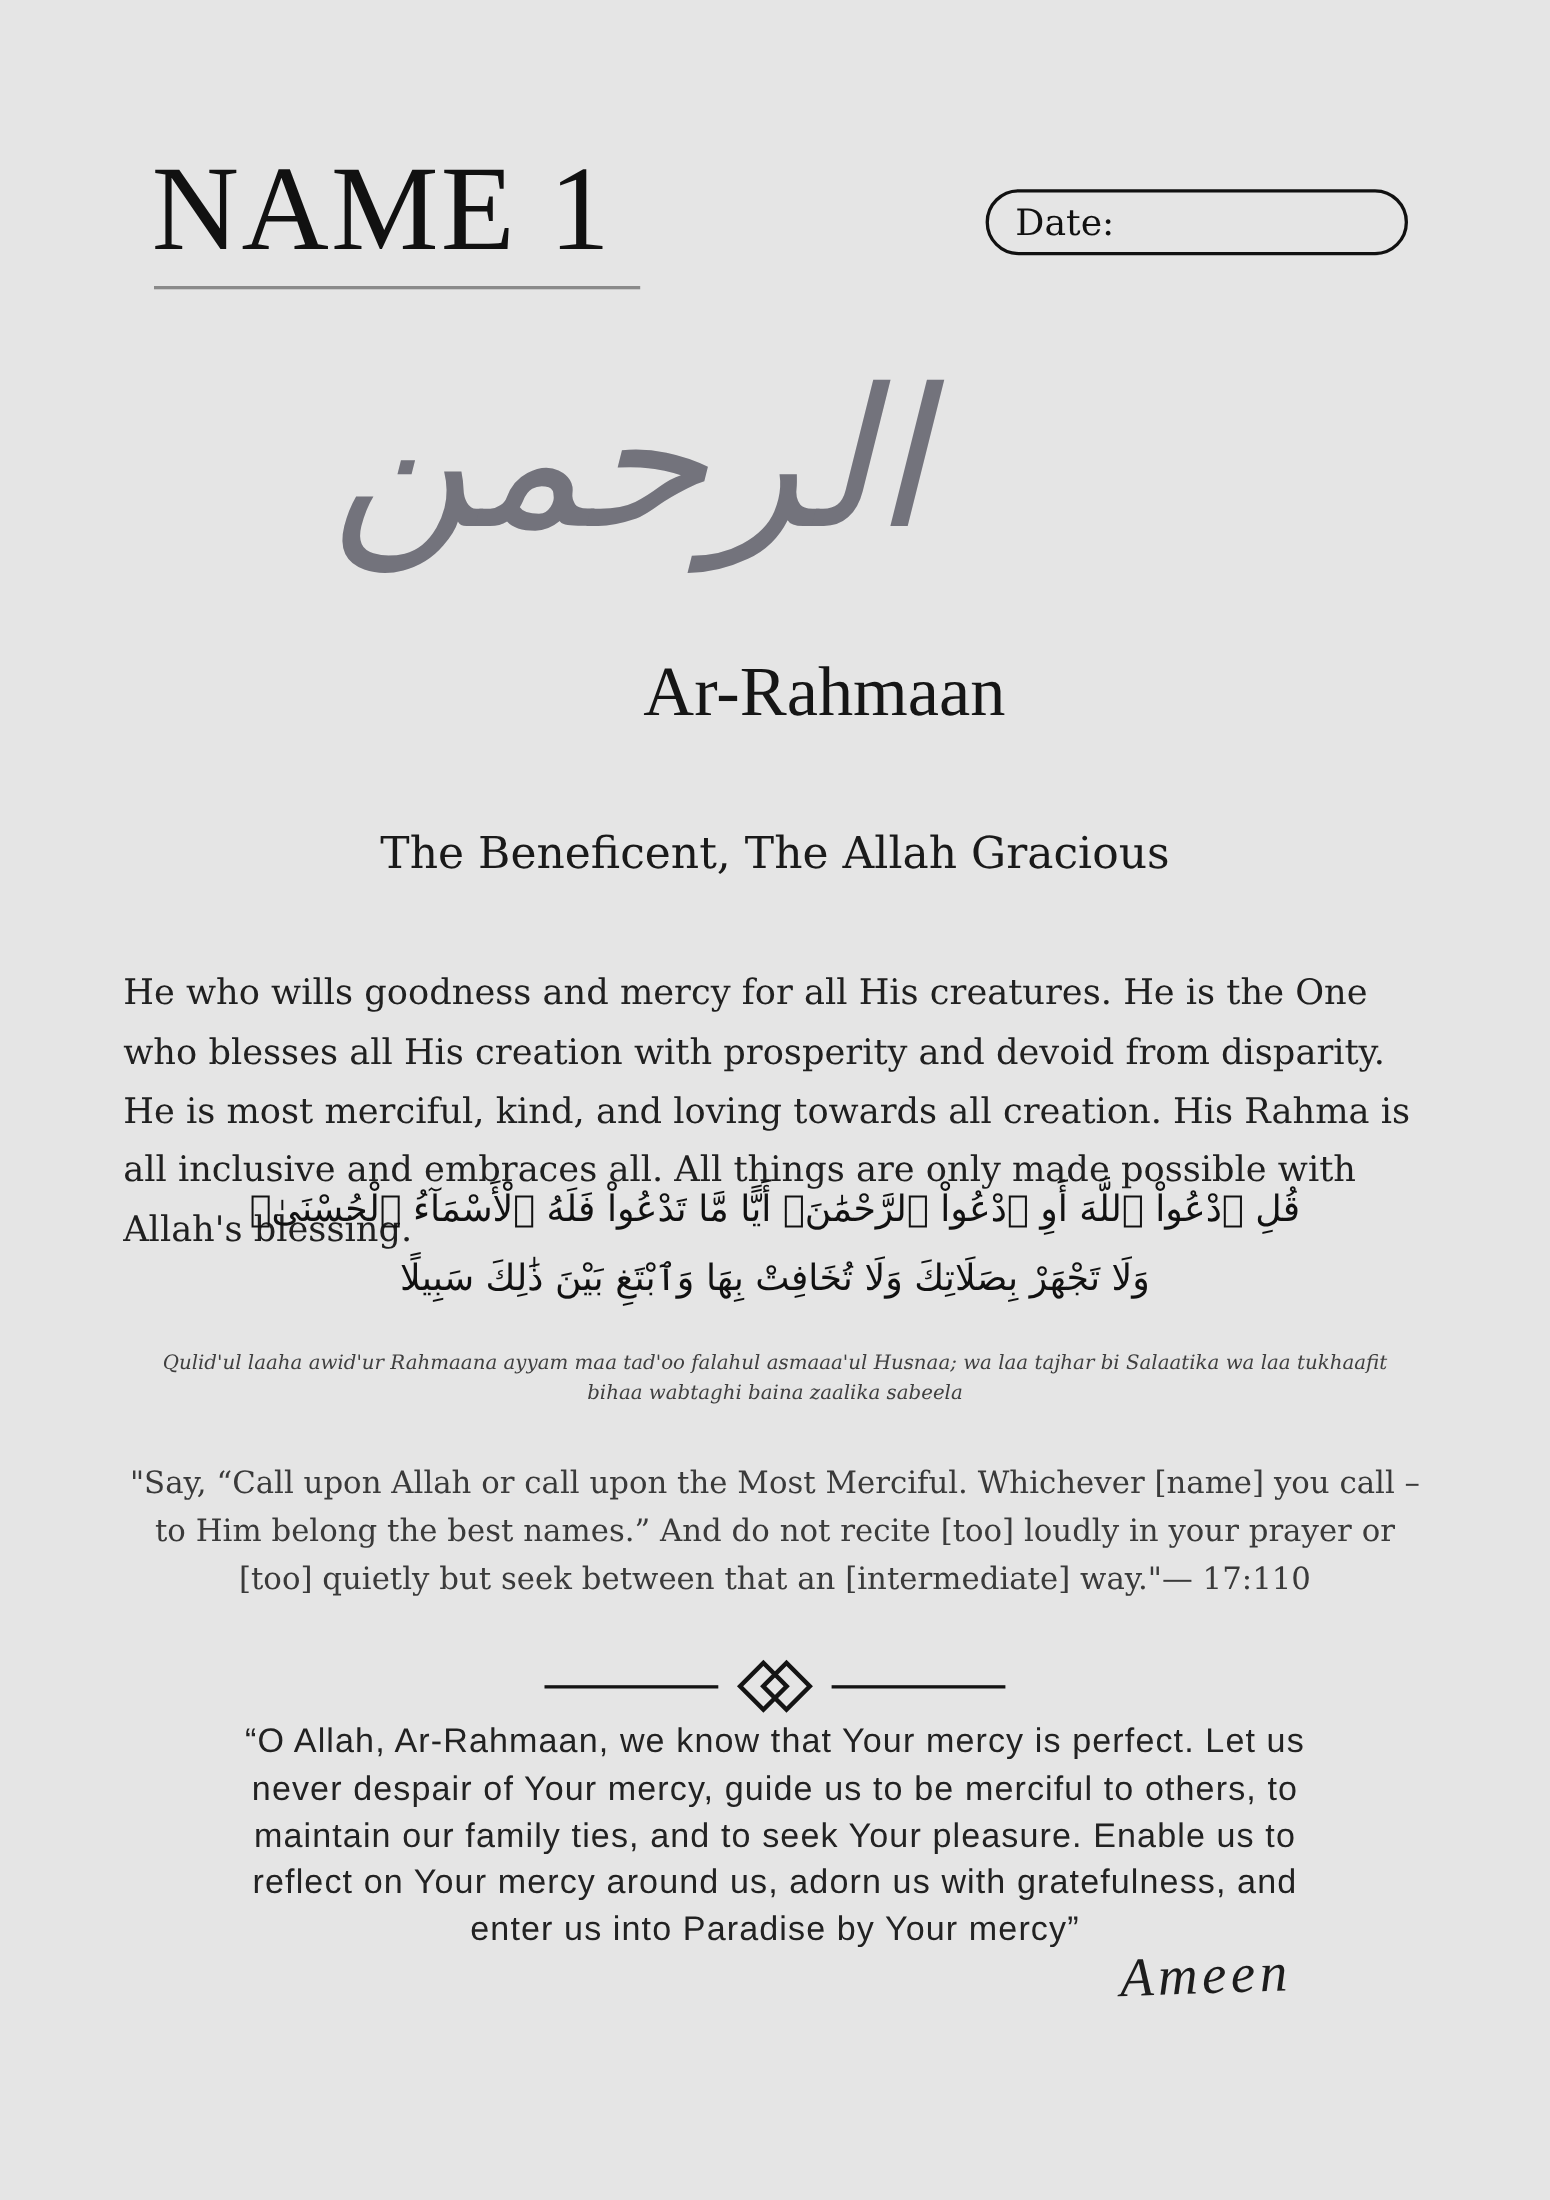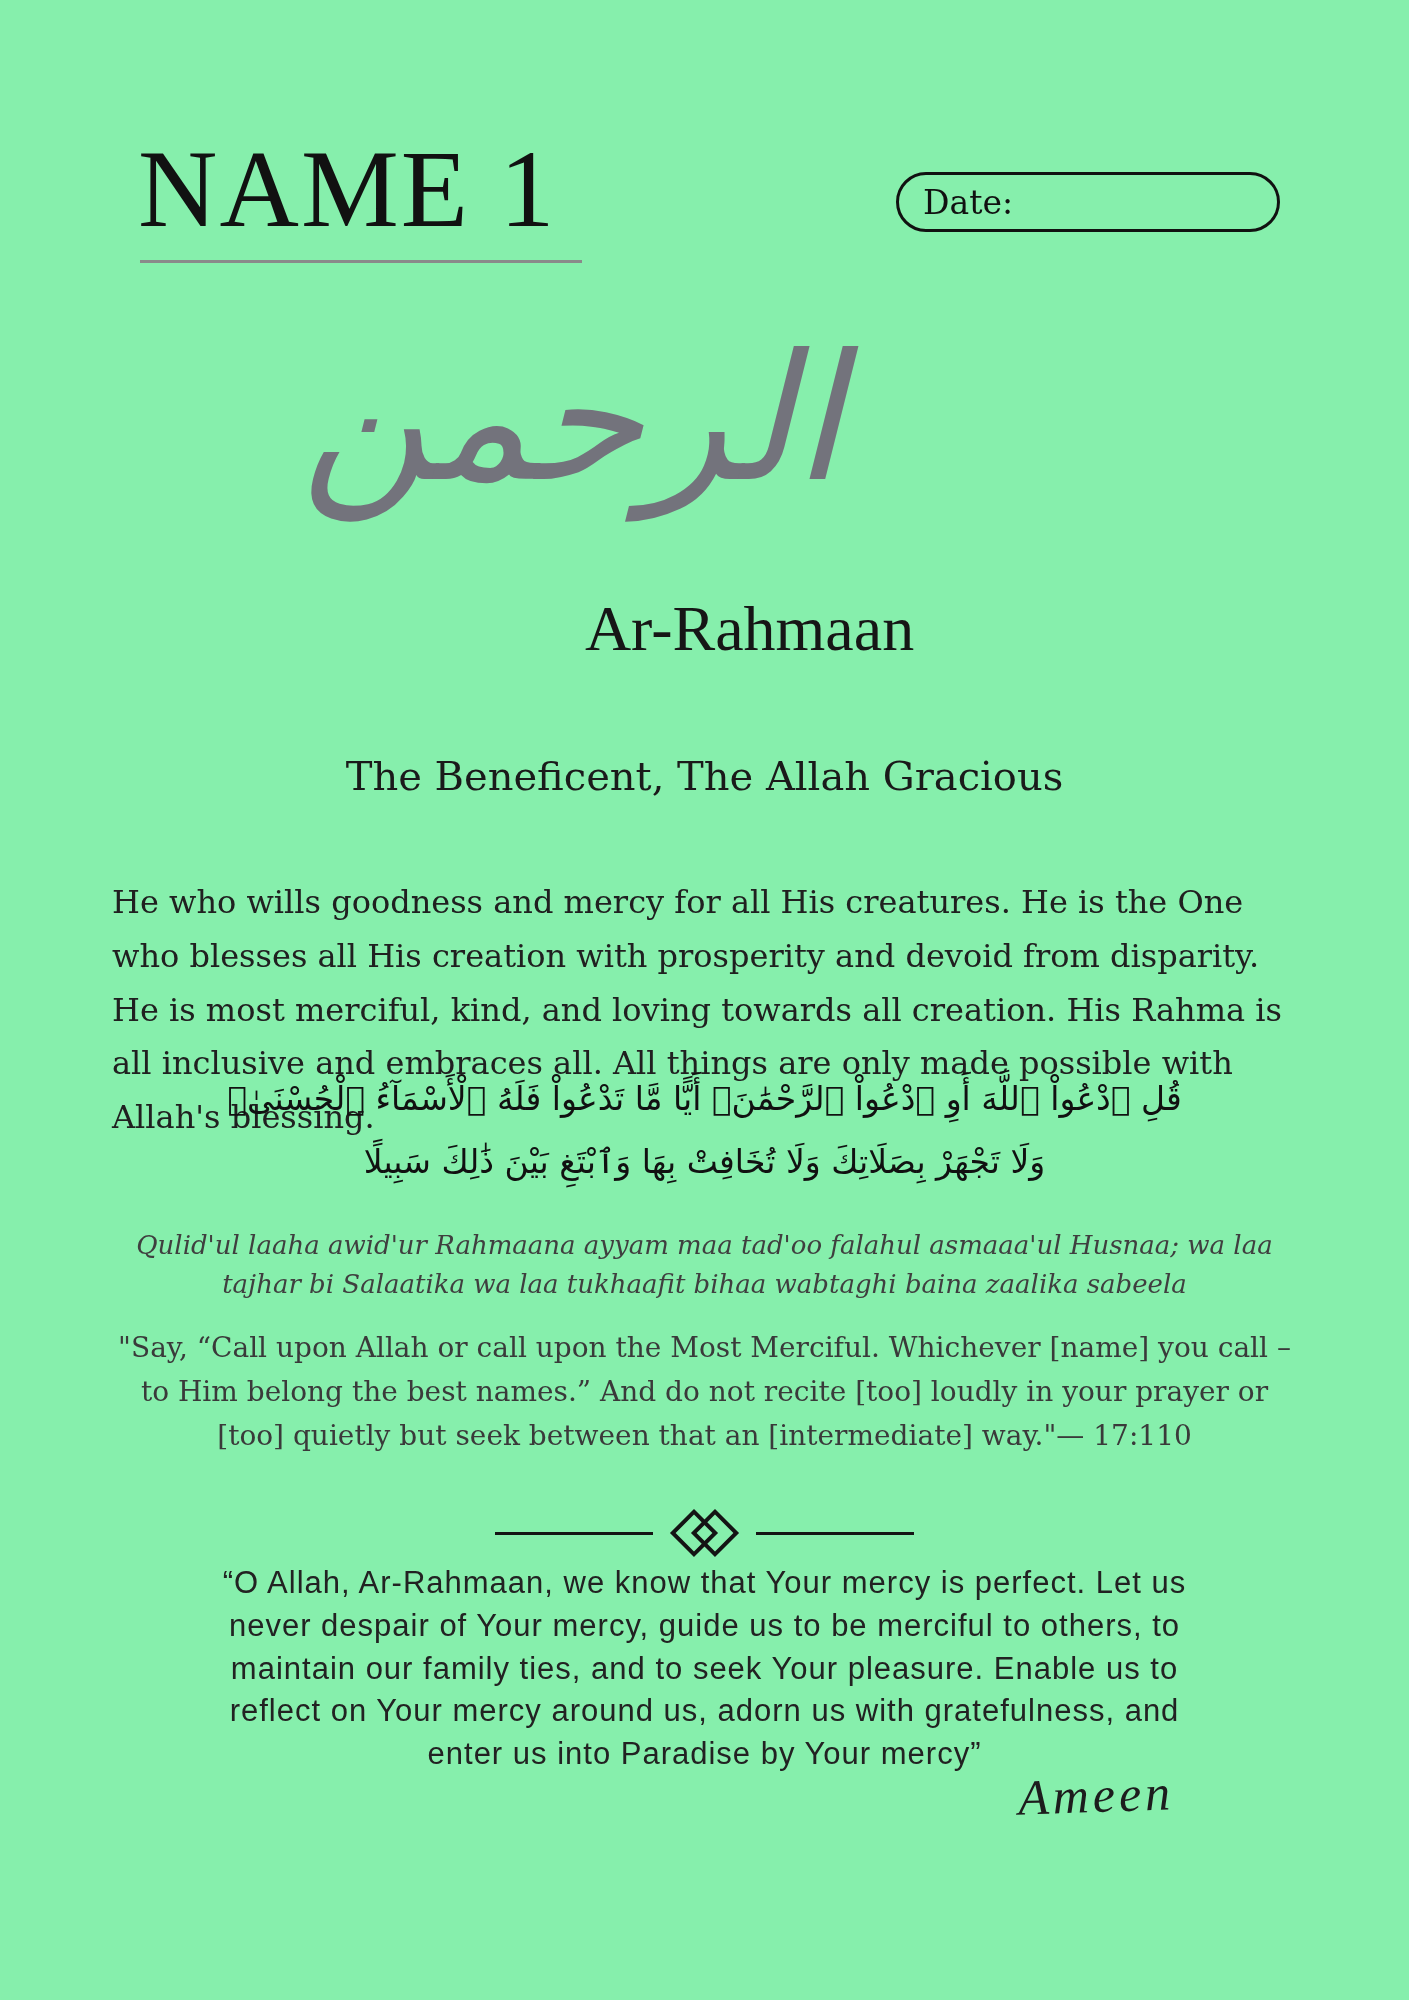--- a/index.html
+++ b/index.html
@@ -10,21 +10,21 @@
     height: 2000px;
     position: relative;
     font-family: "DejaVu Serif", serif;
     color: #1c1c1c;
   }
   .page {
     position: absolute;
     inset: 0;
     width: 1409px;
     height: 2000px;
-    background: #86efac;
+    background: #e5e5e5;
     overflow: hidden;
   }
   
   .worksheet-title {
     position: absolute;
     left: 138px;
     top: 134px;
     font-family: "Liberation Serif", serif;
     font-size: 110px;
     line-height: 1;
@@ -129,21 +129,21 @@
     color: #111111;
   }
   .transliteration {
     position: absolute;
     top: 1226px;
     left: 50%;
     transform: translateX(-50%);
     width: 1155px;
     text-align: center;
     font-style: italic;
-    font-size: 26px;
+    font-size: 18px;
     line-height: 1.5;
     color: #3f3f3f;
   }
   .translation {
     position: absolute;
     top: 1326px;
     left: 50%;
     transform: translateX(-50%);
     width: 1185px;
     text-align: center;

